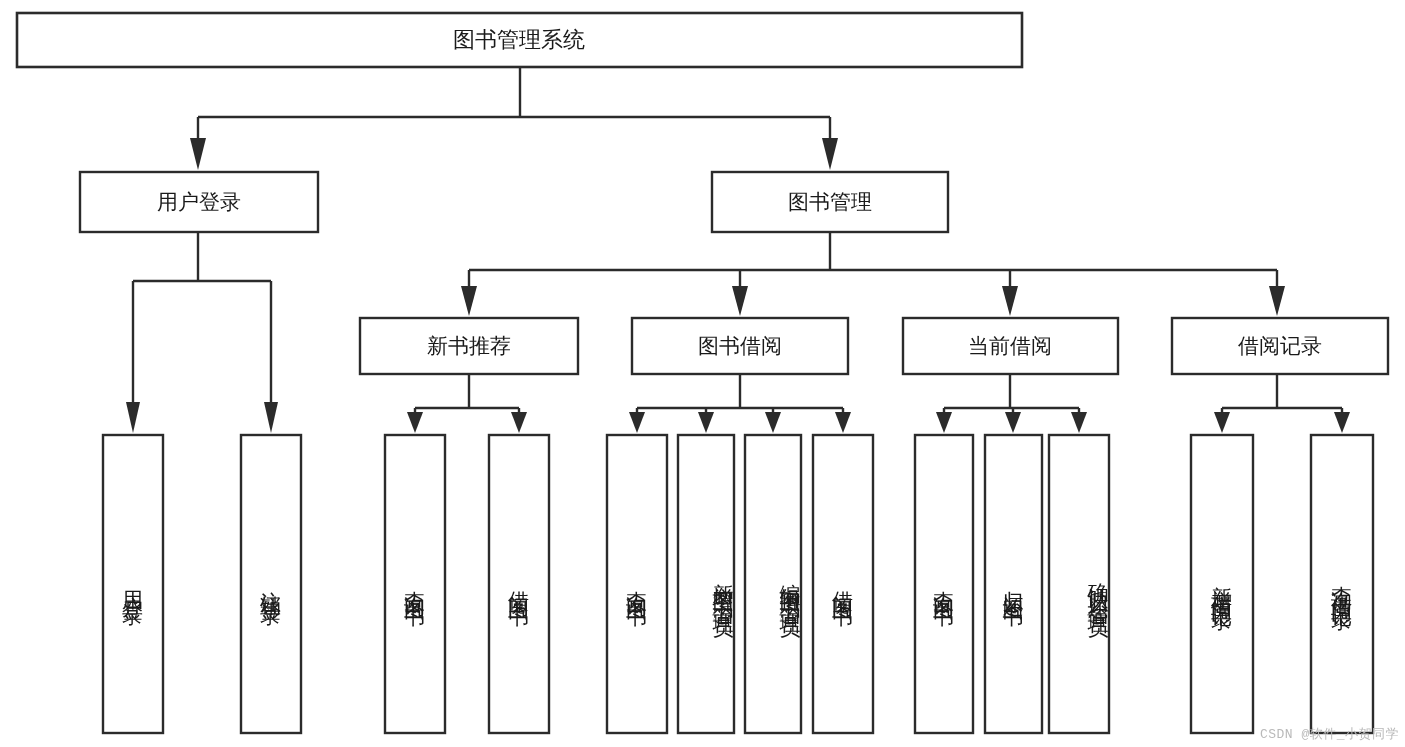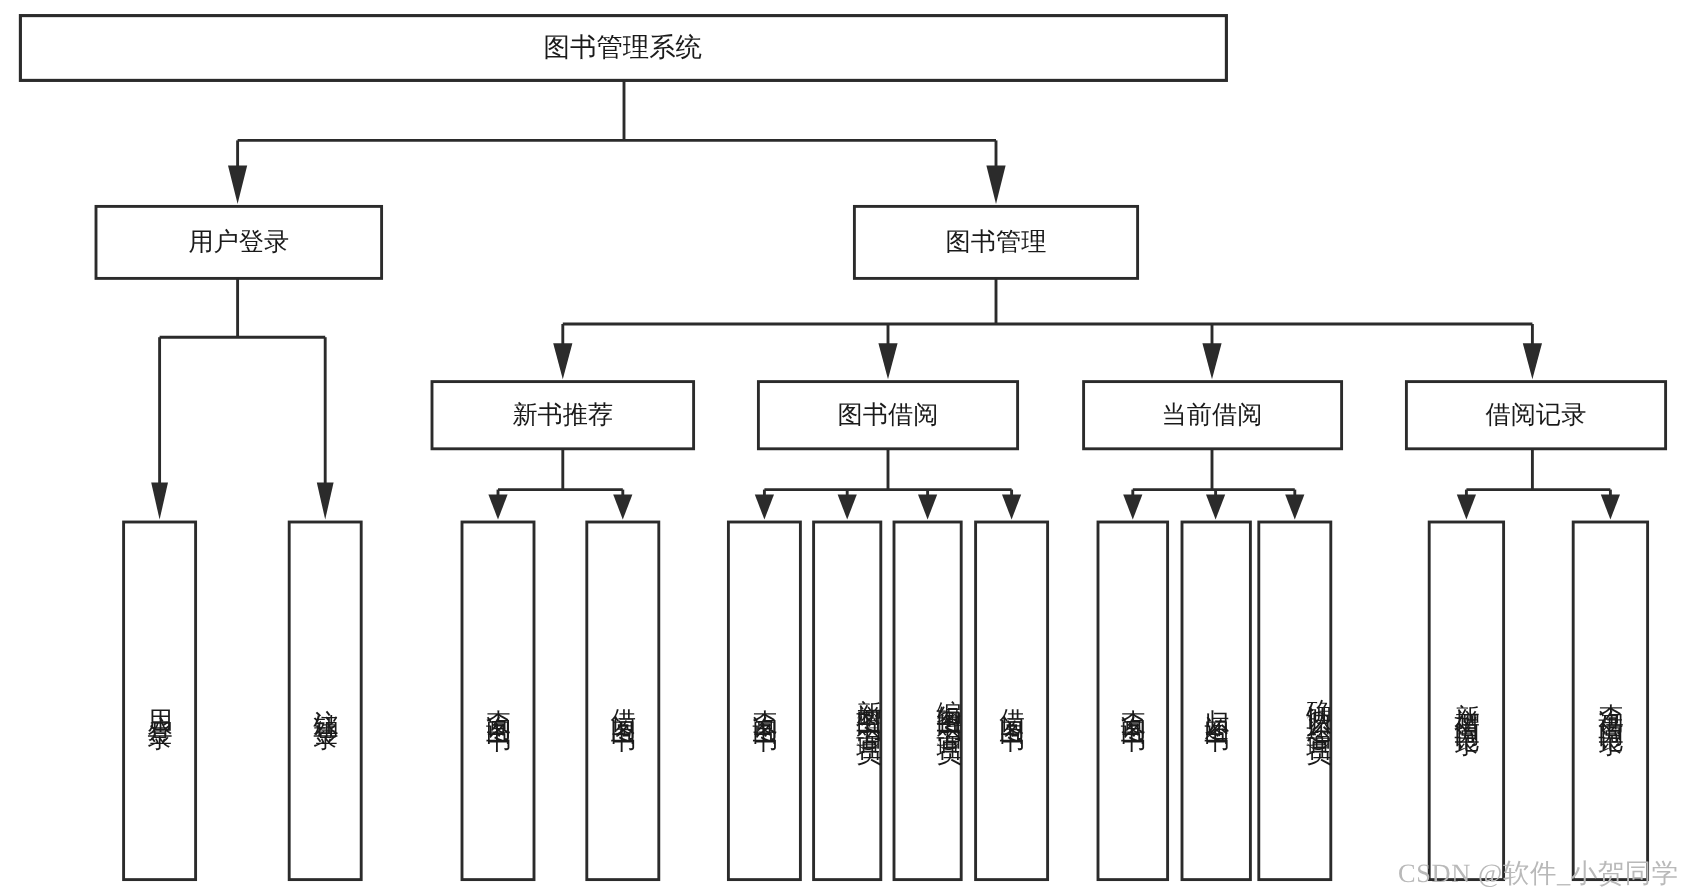--- a/index.html
+++ b/index.html
@@ -71,22 +71,22 @@
     display: flex;
     align-items: center;
     justify-content: center;
     white-space: nowrap;
     user-select: none;
   }
   #watermark {
     position: absolute;
     right: 6px;
     bottom: 4px;
-    font-family: Liberation Serif, serif;
-    font-size: 22px;
+    font-family: Liberation Mono, monospace;
+    font-size: 13px;
     color: #b9b9b9;
     letter-spacing: 0.5px;
     user-select: none;
     pointer-events: none;
   }
 </style>
 </head>
 <body>
 
 <div id="diagram-root">

